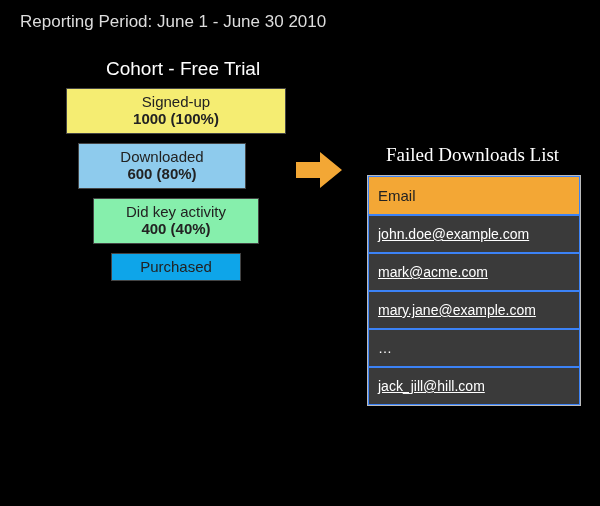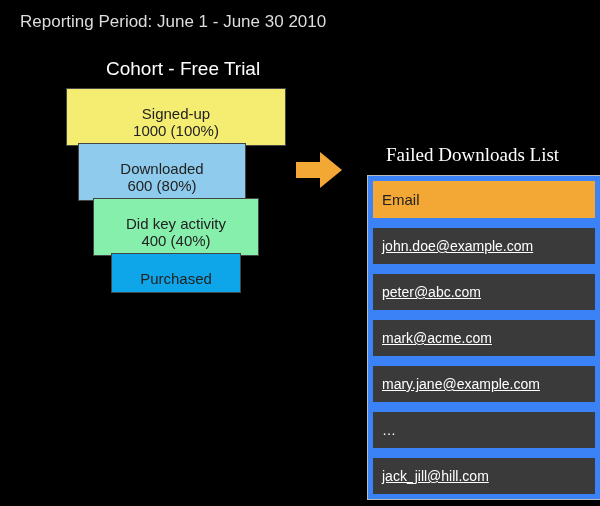--- a/index.html
+++ b/index.html
@@ -25,44 +25,44 @@
     position: absolute;
     top: 58px;
     color: #fff;
     font-size: 19px;
   }
   .bar {
     position: absolute;
     border: 1px solid #444;
     text-align: center;
     color: #222;
-    padding: 16px 0 5px 0;
+    padding: 4px 0 5px 0;
     line-height: 1.15;
   }
   .bar .l1 { font-size: 15px; }
-  .bar .l2 { font-size: 15px; font-weight: 400; }
+  .bar .l2 { font-size: 15px; font-weight: 700; }
   .arrow {
     position: absolute;
   }
   .list-title {
     position: absolute;
     color: #fff;
     font-size: 19px;
   }
   .table {
     position: absolute;
     border: 1px solid #bbb;
   }
   .cell {
-    border: 5px solid #3b82f6;
+    border: 1px solid #3b82f6;
     padding: 10px 9px;
     font-size: 14px;
     color: #fff;
     background: #3a3a3a;
-    width: 232px;
+    width: 212px;
   }
   .cell.header {
     background: #f3a735;
     color: #222;
     font-size: 15px;
   }
   .cell a { color: #fff; text-decoration: underline; cursor: pointer; }
 </style>
 </head>
 <body>
@@ -91,18 +91,17 @@
 
 <svg class="arrow" id="arrow" style="left:296px; top:150px;" width="48" height="40" viewBox="0 0 48 40">
   <polygon points="0,12 24,12 24,2 46,20 24,38 24,28 0,28" fill="#f3a735"></polygon>
 </svg>
 
 <div class="list-title" id="list-title" style="left: 386px; top: 144px; font-family: Liberation Serif, serif;">Failed Downloads List</div>
 
 <div class="table" id="table" style="left:367px; top:175px;">
   <div class="cell header">Email</div>
 <div class="cell"><a>john.doe@example.com</a></div>
-    <div class="cell"><a>peter@abc.com</a></div>
     <div class="cell"><a>mark@acme.com</a></div>
     <div class="cell"><a>mary.jane@example.com</a></div>
     <div class="cell"><span>…</span></div>
     <div class="cell"><a>jack_jill@hill.com</a></div>
   </div>
 
 </body></html>

